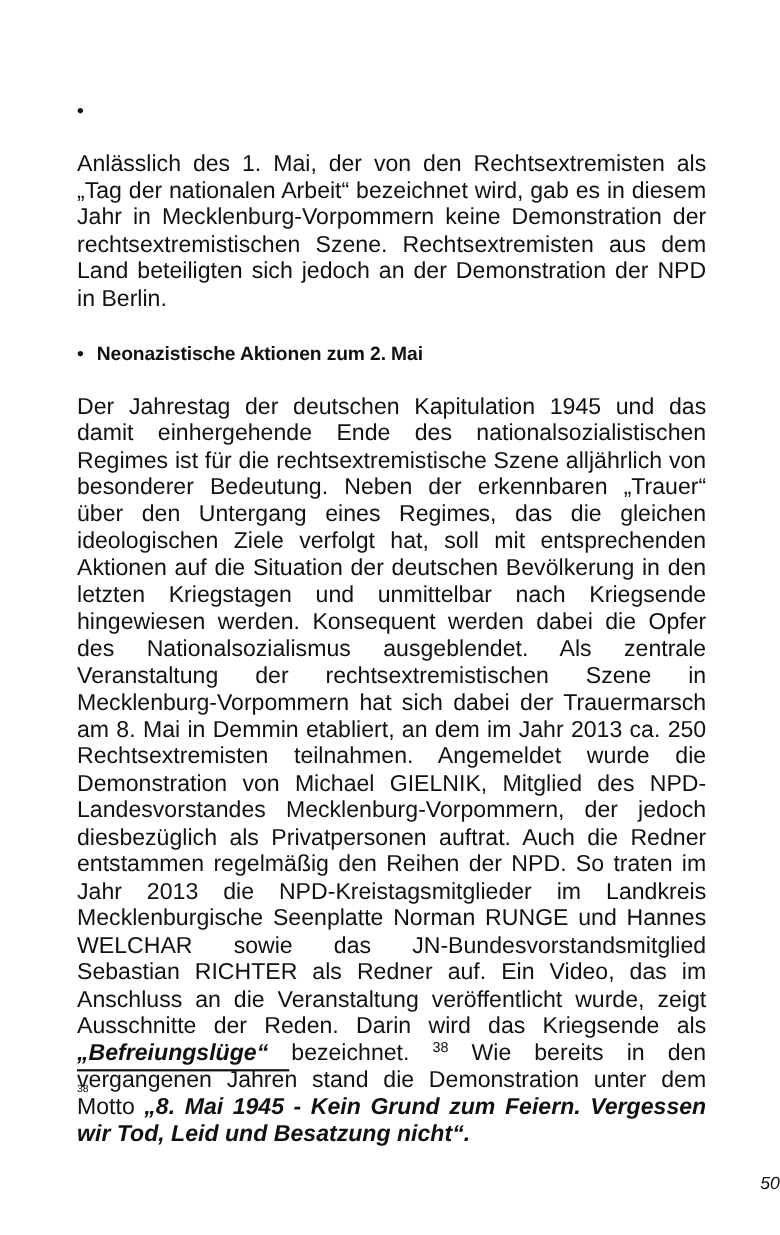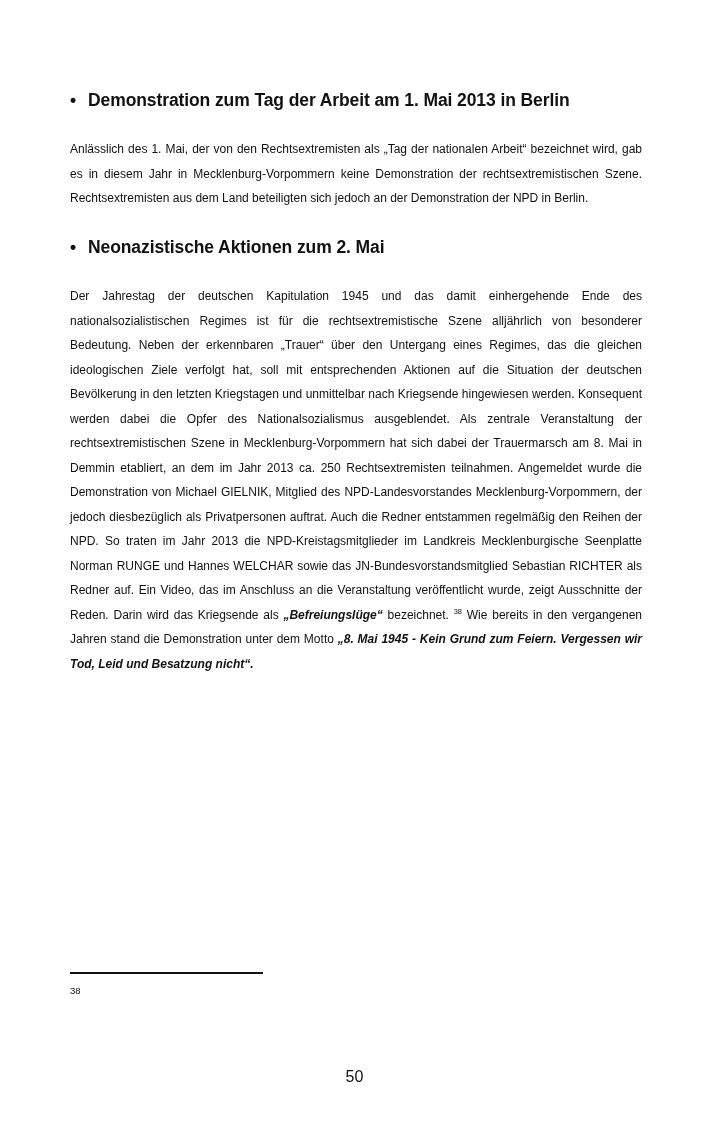--- a/index.html
+++ b/index.html
@@ -27,21 +27,21 @@
     font-size: 17.5px;
     line-height: 24.5px;
     letter-spacing: -0.1px;
     margin: 0 0 24.5px 0;
   }
   .bullet {
     flex: 0 0 18px;
     width: 18px;
   }
   .para {
-    font-size: 12px;
+    font-size: 21px;
     line-height: 24.5px;
     text-align: justify;
     margin: 0 0 24.5px 0;
     hyphens: auto;
     -webkit-hyphens: auto;
   }
   .italic {
     font-style: italic;
     font-weight: bold;
   }
@@ -75,32 +75,32 @@
     position: absolute;
     left: 0;
     top: -2px;
     font-size: 9.5px;
   }
   .page-number {
     position: absolute;
     left: 0;
     top: 1068px;
     width: 100%;
-    text-align: center;
+    text-align: right;
     font-size: 16px;
+    font-style: italic;
   }
 </style>
 </head>
 <body>
 
 <div class="main-content">
 
   <div class="heading">
     <span class="bullet">•</span>
-    <span class="heading-text">Demonstration zum Tag der Arbeit am 1. Mai 2013 in Berlin</span>
   </div>
 
   <p class="para">Anlässlich des 1. Mai, der von den Rechtsextremisten als „Tag der nationalen Arbeit“ bezeichnet wird, gab es in diesem Jahr in Mecklenburg-Vorpommern keine Demonstration der rechtsextremistischen Szene. Rechtsextremisten aus dem Land beteiligten sich jedoch an der Demonstration der NPD in Berlin.</p>
 
   <div class="heading">
     <span class="bullet">•</span>
     <span class="heading-text">Neonazistische Aktionen zum 2. Mai</span>
   </div>
 
   <p class="para"><span>Der Jahrestag der deutschen Kapitulation 1945 und das damit einhergehende Ende des nationalsozialistischen Regimes ist für die rechtsextremistische Szene alljährlich von besonderer Bedeutung. Neben der erkennbaren „Trauer“ über den Untergang eines Regimes, das die gleichen ideologischen Ziele verfolgt hat, soll mit entsprechenden Aktionen auf die Situation der deutschen Bevölkerung in den letzten Kriegstagen und unmittelbar nach Kriegsende hingewiesen werden. Konsequent werden dabei die Opfer des Nationalsozialismus ausgeblendet. Als zentrale Veranstaltung der rechtsextremistischen Szene in Mecklenburg-Vorpommern hat sich dabei der Trauermarsch am 8. Mai in Demmin etabliert, an dem im Jahr 2013 ca. 250 Rechtsextremisten teilnahmen. Angemeldet wurde die Demonstration von Michael GIELNIK, Mitglied des NPD-Landesvorstandes Mecklenburg-Vorpommern, der jedoch diesbezüglich als Privatpersonen auftrat. Auch die Redner entstammen regelmäßig den Reihen der NPD. So traten im Jahr 2013 die NPD-Kreistagsmitglieder im Landkreis Mecklenburgische Seenplatte Norman RUNGE und Hannes WELCHAR sowie das JN-Bundesvorstandsmitglied Sebastian RICHTER als Redner auf. Ein Video, das im Anschluss an die Veranstaltung veröffentlicht wurde, zeigt Ausschnitte der Reden. Darin wird das Kriegsende als </span><span class="italic">„Befreiungslüge“</span><span> bezeichnet. </span><span class="sup">38</span><span> Wie bereits in den vergangenen Jahren stand die Demonstration unter dem Motto </span><span class="italic">„8. Mai 1945 - Kein Grund zum Feiern. Vergessen wir Tod, Leid und Besatzung nicht“.</span></p>

